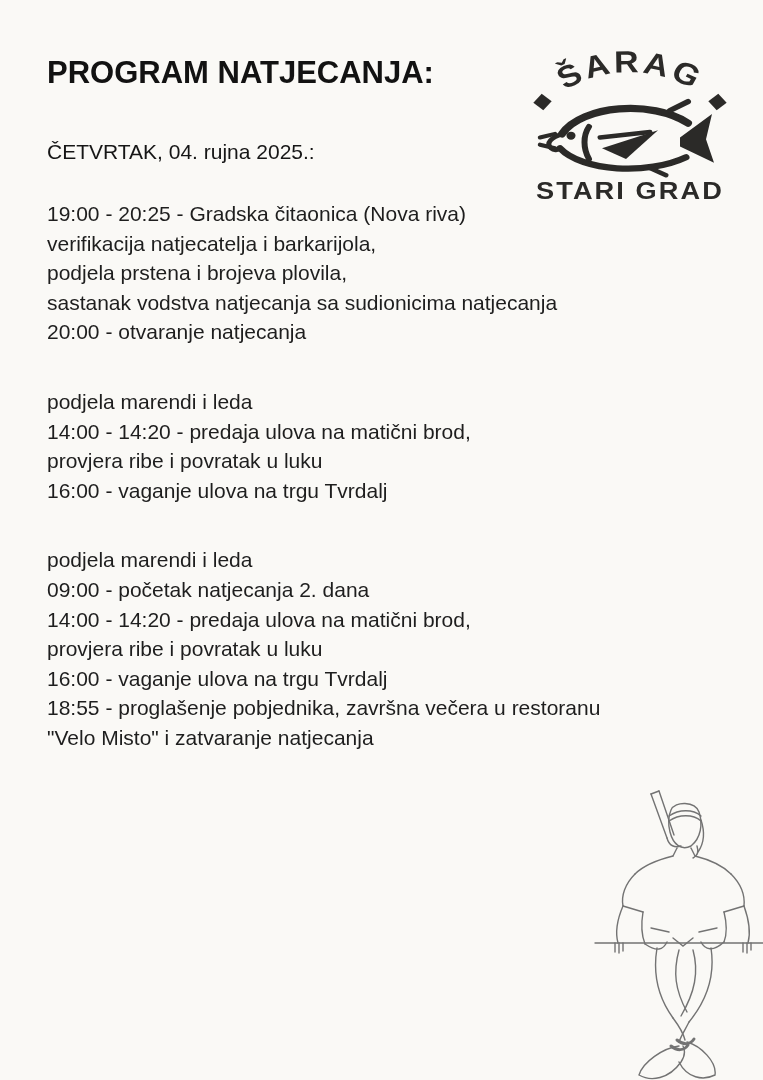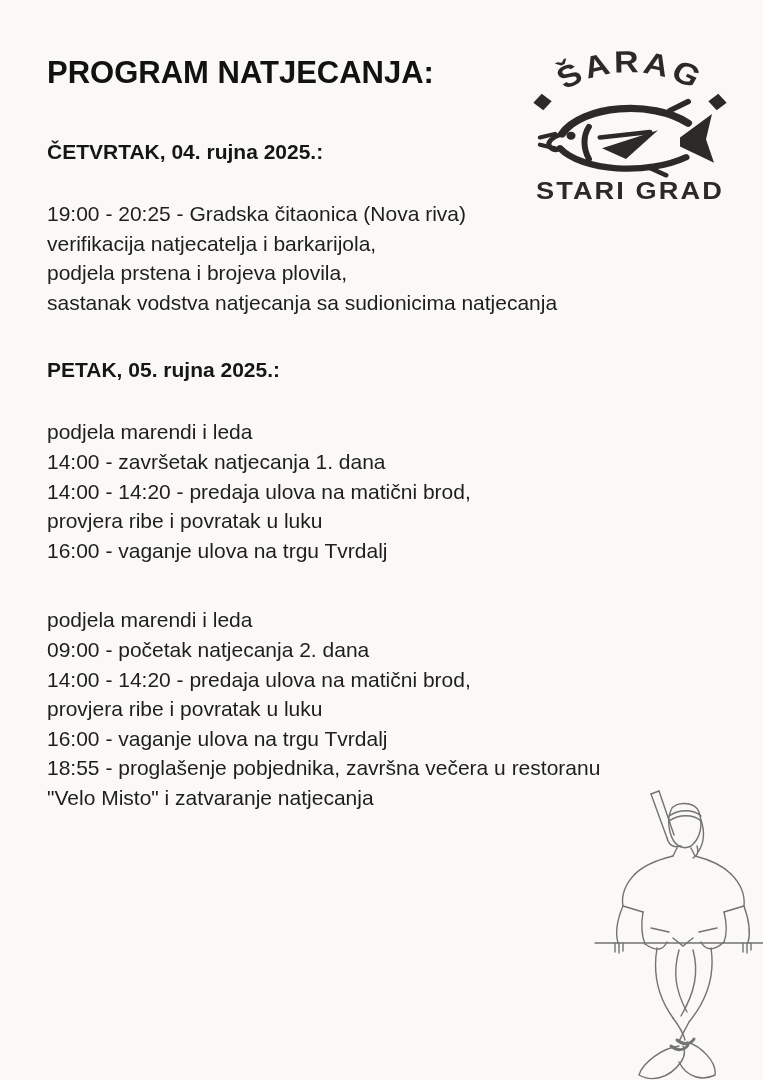--- a/index.html
+++ b/index.html
@@ -25,21 +25,21 @@
   .title{
     font-size:31px;
     font-weight:800;
     letter-spacing:0px;
     color:#121212;
     margin:0 0 48px 0;
     line-height:36px;
   }
   .section-heading{
     font-size:21px;
-    font-weight:700;
+    font-weight:400;
     color:#161616;
     line-height:26px;
     margin:0 0 34px 0;
   }
   .section-body{margin:0 0 40px 0;}
   .section-body p{
     font-size:21px;
     line-height:29.6px;
     font-weight:400;
     color:var(--text);
@@ -101,27 +101,26 @@
   </div>
 
   <main id="sections">
       <section>
         <h2 class="section-heading">ČETVRTAK, 04. rujna 2025.:</h2>
         <div class="section-body">
           <p>19:00 - 20:25 - Gradska čitaonica (Nova riva)</p>
           <p>verifikacija natjecatelja i barkarijola,</p>
           <p>podjela prstena i brojeva plovila,</p>
           <p>sastanak vodstva natjecanja sa sudionicima natjecanja</p>
+          <p>20:00 - otvaranje natjecanja</p>
         </div>
       </section>
       <section>
-        <h2 class="section-heading">PETAK, 05. rujna 2025.:</h2>
         <div class="section-body">
           <p>podjela marendi i leda</p>
-          <p>14:00 - završetak natjecanja 1. dana</p>
           <p>14:00 - 14:20 - predaja ulova na matični brod,</p>
           <p>provjera ribe i povratak u luku</p>
           <p>16:00 - vaganje ulova na trgu Tvrdalj</p>
         </div>
       </section>
       <section>
         <div class="section-body">
           <p>podjela marendi i leda</p>
           <p>09:00 - početak natjecanja 2. dana</p>
           <p>14:00 - 14:20 - predaja ulova na matični brod,</p>

